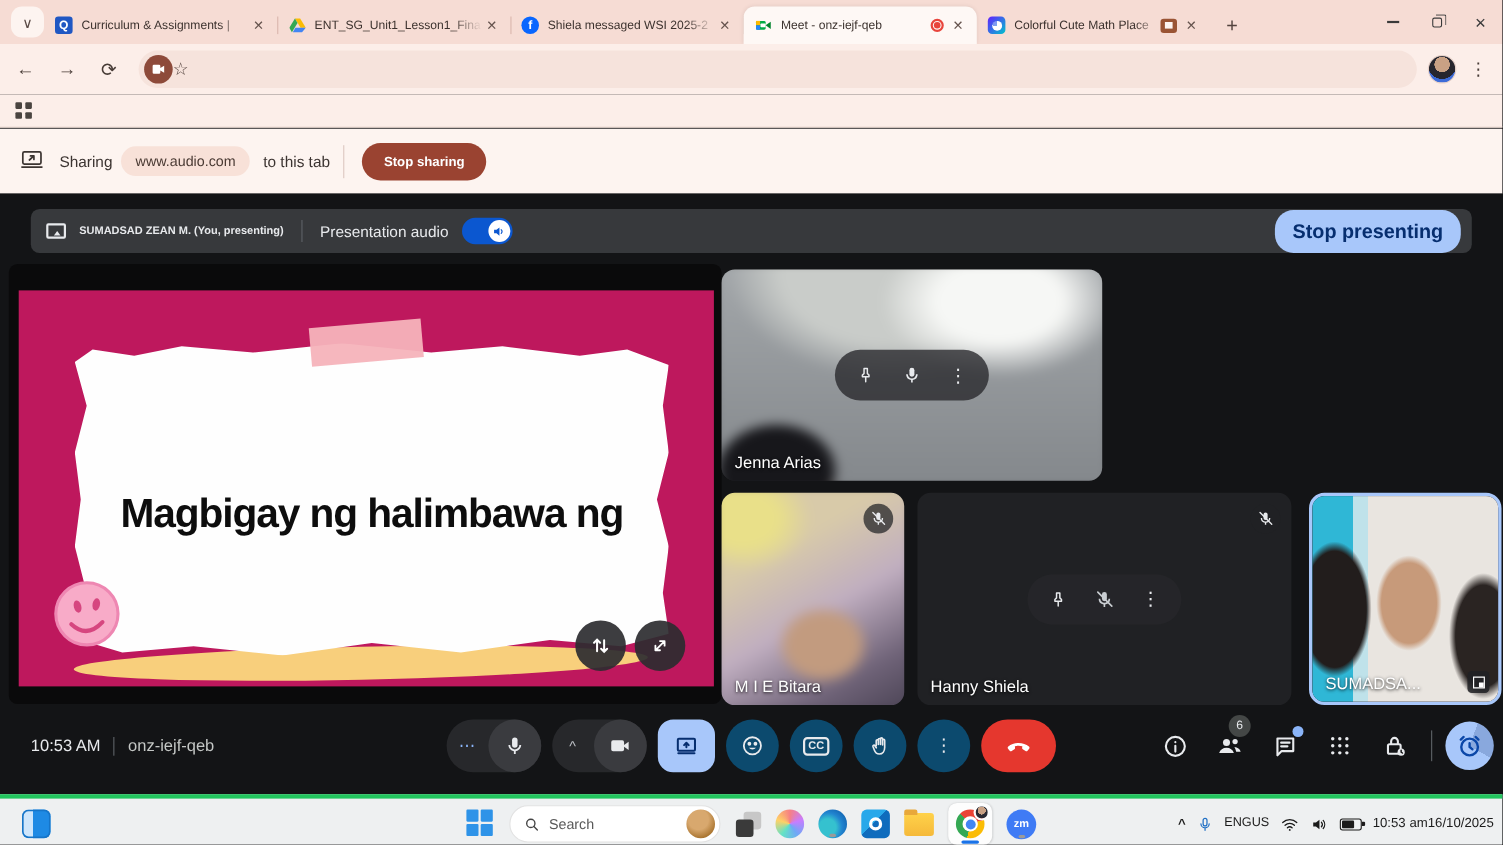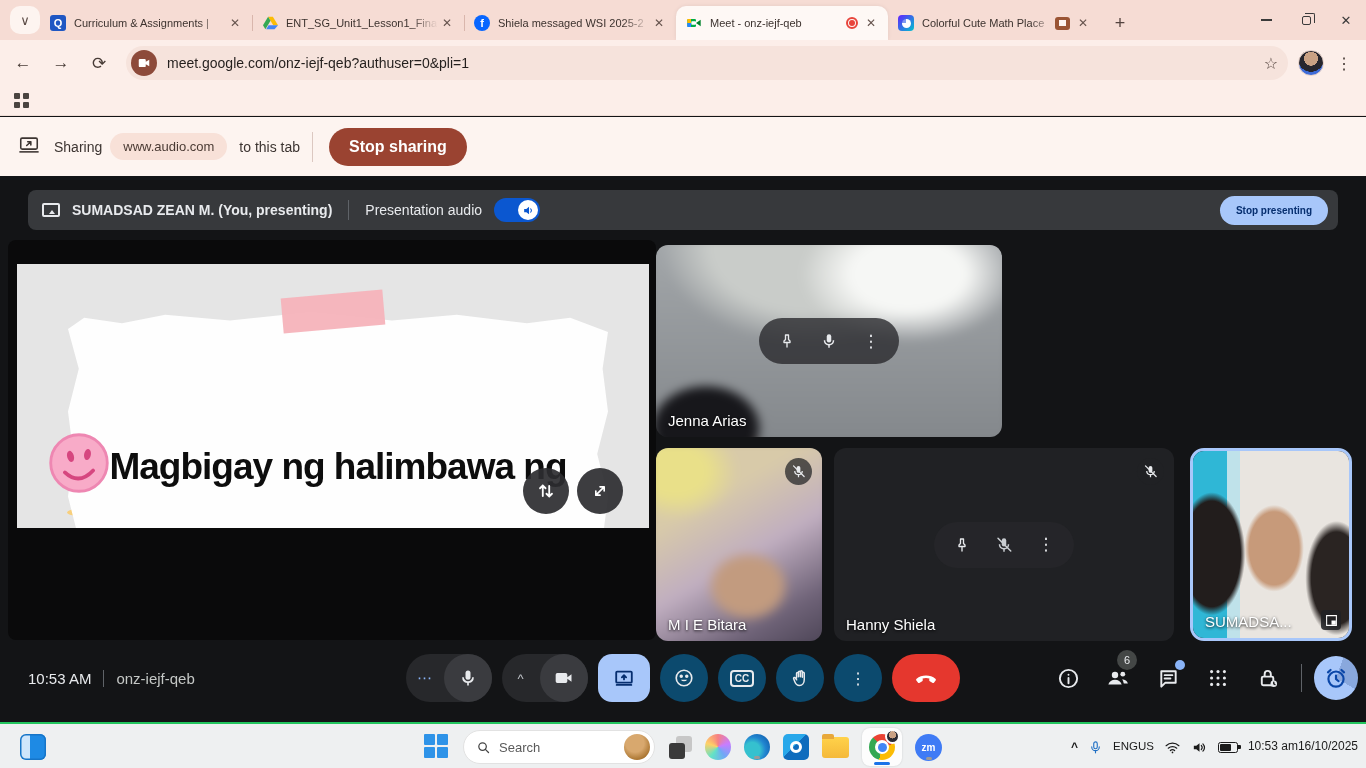--- a/index.html
+++ b/index.html
@@ -42,45 +42,45 @@
 
   
   .appsrow{position:absolute;left:0;top:86px;width:1366px;height:30px;background:#fceee9;border-bottom:1px solid #eedcd5;display:flex;align-items:center;}
   .gridicon{margin-left:14px;width:15px;height:15px;display:grid;grid-template-columns:6px 6px;grid-template-rows:6px 6px;gap:2.5px;cursor:pointer;}
   .gridicon i{background:#4a4440;border-radius:1px;display:block;}
   .sharingbar{position:absolute;left:0;top:117px;width:1366px;height:59px;background:#fdf4f0;display:flex;align-items:center;font-size:14px;color:#3c3431;}
   .shareicon{margin-left:18px;}
   .sharetext{margin-left:14px;}
   .canvapill{margin:0 8px;background:#f8e1d8;border-radius:14px;padding:6px 13px;font-size:13px;color:#4a3a33;cursor:pointer;}
   .sharediv{width:1px;height:30px;background:#dcc8c1;margin:0 16px 0 12px;}
-  .stopsharing{background:#9a4331;color:#ffffff;font-size:16px;font-weight:bold;border:none;border-radius:19px;padding:10px 20px;cursor:pointer;}
+  .stopsharing{background:#9a4331;color:#ffffff;font-size:12px;font-weight:bold;border:none;border-radius:19px;padding:10px 20px;cursor:pointer;}
 
   
   .meet{position:absolute;left:0;top:176px;width:1366px;height:546px;background:#131416;}
   .presentbar{position:absolute;left:28px;right:28px;top:14px;height:40px;background:#37393c;border-radius:8px;display:flex;align-items:center;padding:0 10px 0 14px;color:#e8eaed;}
   .presicon{width:18px;height:14px;border:2px solid #e8eaed;border-radius:2px;position:relative;margin-right:12px;}
   .presicon::before{content:"";position:absolute;left:4.5px;top:2px;border:3px solid transparent;border-bottom:4px solid #e8eaed;}
-  .presname{font-size:14px;font-weight:bold;text-align:center;}
+  .presname{font-size:10px;font-weight:bold;text-align:center;}
   .presdiv{width:1px;height:20px;background:#5f6368;margin:0 16px;}
   .preslabel{font-size:14px;}
   .toggle{width:46px;height:24px;border-radius:12px;background:#0b57d0;margin-left:12px;position:relative;cursor:pointer;}
   .toggle .knob{position:absolute;right:2px;top:2px;width:20px;height:20px;border-radius:50%;background:#fff;display:flex;align-items:center;justify-content:center;}
-  .stoppresent{margin-left:auto;background:#a8c7fa;color:#062e6f;font-size:10px;font-weight:bold;border:none;border-radius:17px;padding:9px 16px;cursor:pointer;text-align:center;}
+  .stoppresent{margin-left:auto;background:#a8c7fa;color:#062e6f;font-size:18px;font-weight:bold;border:none;border-radius:17px;padding:9px 16px;cursor:pointer;text-align:center;}
 
   .tile{position:absolute;border-radius:12px;overflow:hidden;background:#202124;}
   .vid{position:absolute;inset:-8px;filter:blur(5px);}
   .vid.sharp{filter:none;inset:0;}
   .tilename{position:absolute;left:12px;bottom:8px;color:#fff;font-size:15px;text-shadow:0 1px 3px rgba(0,0,0,.9);z-index:3;}
   .mutebadge{position:absolute;top:10px;right:10px;width:27px;height:27px;border-radius:50%;background:rgba(32,33,36,.72);display:flex;align-items:center;justify-content:center;z-index:3;}
   .hoverpill{position:absolute;left:50%;top:50%;transform:translate(-50%,-50%);width:140px;height:46px;border-radius:24px;background:rgba(38,39,42,.78);display:flex;align-items:center;justify-content:space-evenly;z-index:3;}
   .hoverbtn{width:28px;height:28px;display:flex;align-items:center;justify-content:center;color:#e8eaed;font-size:17px;cursor:pointer;}
   .pipbadge{position:absolute;right:8px;bottom:8px;width:20px;height:20px;border-radius:4px;background:rgba(32,33,36,.85);display:flex;align-items:center;justify-content:center;z-index:3;}
 
   .prestile{left:8px;top:64px;width:648px;height:400px;background:#0a0a0b;border-radius:8px;}
-  .slide{position:absolute;left:9px;top:24px;width:632px;height:264px;background:#e5e5e5;overflow:hidden;}
+  .slide{position:absolute;left:9px;top:24px;width:632px;height:360px;background:#be185d;overflow:hidden;}
   .swoosh{position:absolute;left:50px;right:60px;bottom:6px;height:30px;background:#f8cf7c;border-radius:50%;transform:rotate(-1.2deg);z-index:1;}
   .paper{position:absolute;left:51px;top:48px;width:540px;height:284px;background:#fefefe;z-index:2;display:flex;align-items:center;justify-content:center;text-align:center;
     clip-path:polygon(0% 6%,3% 2%,10% 4%,18% 1%,30% 3%,45% 0%,60% 3%,72% 1%,85% 4%,93% 2%,100% 7%,99% 20%,100% 35%,98% 50%,100% 65%,99% 80%,100% 93%,92% 97%,80% 95%,65% 99%,50% 96%,35% 100%,20% 97%,8% 99%,1% 95%,2% 80%,0% 65%,1% 50%,0% 35%,2% 20%);}
   .slidetitle{font-family:"DejaVu Sans",sans-serif;font-weight:800;font-size:37px;line-height:1.25;letter-spacing:-1px;color:#0d0d0d;padding-top:26px;}
   .tape{position:absolute;left:265px;top:30px;width:102px;height:35px;background:#f5b3ba;opacity:.95;transform:rotate(-5deg);z-index:3;}
   .smiley{position:absolute;left:29px;bottom:28px;z-index:3;}
   .slidebtns{position:absolute;right:26px;bottom:14px;display:flex;gap:8px;z-index:4;}
   .slidebtn{width:46px;height:46px;border-radius:50%;background:rgba(44,45,48,.92);display:flex;align-items:center;justify-content:center;cursor:pointer;}
 
   .tile.jenna{left:656px;top:69px;width:346px;height:192px;}
@@ -99,21 +99,21 @@
     radial-gradient(70px 60px at 55% 70%,#c29b7f 0 45%,transparent 60%),
     radial-gradient(90px 70px at 15% 15%,#e9e089 0 35%,transparent 70%),
     linear-gradient(150deg,#d8caa9 0 30%,#c0aec0 55%,#6f6378 80%,#474051);}
   .tile.hanny{left:834px;top:272px;width:340px;height:193px;}
   .hanny .vid{background:
     radial-gradient(60px 52px at 47% 28%,#3a2e27 0 48%,transparent 56%),
     radial-gradient(110px 85px at 48% 85%,#efece6 0 55%,transparent 68%),
     radial-gradient(34px 48px at 82% 58%,#eadfce 0 48%,transparent 60%),
     linear-gradient(90deg,#96743f 0 7%,#c8a96e 7% 22%,#e3cfa2 22% 60%,#dcc success 60%),
     linear-gradient(90deg,#a08048 0 22%,#dfc99c 22% 62%,#d3bd90 62%);}
-  .tile.self{left:1190px;top:272px;width:162px;height:193px;border:3px solid #a8c7fa;border-radius:14px;}
+  .tile.self{left:1190px;top:272px;width:175px;height:193px;border:3px solid #a8c7fa;border-radius:14px;}
   .self .vid{background:
     radial-gradient(48px 70px at 52% 52%,#c79a7a 0 52%,transparent 62%),
     radial-gradient(60px 110px at 12% 55%,#221d1c 0 48%,transparent 56%),
     radial-gradient(60px 110px at 92% 68%,#2a2422 0 42%,transparent 52%),
     linear-gradient(90deg,#2fb7d6 0 22%,#bfe2ea 22% 30%,#e9e5e0 30%);}
 
   
   .meetbar{position:absolute;left:0;right:0;top:474px;height:56px;}
   .meetinfo{position:absolute;left:28px;top:0;height:56px;display:flex;align-items:center;color:#e8eaed;font-size:15px;}
   .meetinfo .d{width:1px;height:17px;background:#5f6368;margin:0 12px;}
@@ -128,21 +128,21 @@
   .ccbox{border:2px solid #e8eaed;border-radius:4px;font-size:10px;font-weight:bold;padding:1px 3px;color:#e8eaed;}
   .endcall{width:68px;height:48px;border-radius:24px;background:#e5372e;display:flex;align-items:center;justify-content:center;cursor:pointer;}
   .rightctrls{position:absolute;right:8px;top:6px;display:flex;align-items:center;gap:8px;}
   .iconbtn{width:42px;height:44px;display:flex;align-items:center;justify-content:center;color:#e8eaed;position:relative;cursor:pointer;}
   .badge6{position:absolute;top:-6px;right:2px;width:20px;height:20px;border-radius:50%;background:#444746;color:#e8eaed;font-size:11px;display:flex;align-items:center;justify-content:center;}
   .bluedot{position:absolute;top:4px;right:4px;width:10px;height:10px;border-radius:50%;background:#8ab4f8;}
   .vdiv{width:1px;height:28px;background:#5f6368;margin:0 4px;}
   .clockbtn{width:44px;height:44px;border-radius:50%;background:conic-gradient(from 20deg,#89a8dd 0 100deg,#a8c7fa 0);display:flex;align-items:center;justify-content:center;cursor:pointer;}
 
   
-  .taskbar{position:absolute;left:0;top:722px;width:1366px;height:46px;background:#eef0f1;border-top:2px solid #22c55e;}
+  .taskbar{position:absolute;left:0;top:722px;width:1366px;height:46px;background:#eef0f1;border-top:4px solid #22c55e;}
   .tb-left{position:absolute;left:20px;top:10px;width:26px;height:26px;border-radius:6px;background:linear-gradient(90deg,#cfe6fb 0 38%,#1e8ae4 38%);box-shadow:inset 0 0 0 1.5px #1675c8;cursor:pointer;}
   .tb-center{position:absolute;left:0;right:0;top:0;height:46px;display:flex;align-items:center;justify-content:center;gap:13px;}
   .startlogo{width:26px;height:26px;display:grid;grid-template-columns:11px 11px;grid-template-rows:11px 11px;gap:2px;cursor:pointer;}
   .startlogo i{background:#2e93e8;border-radius:1px;}
   .searchpill{width:192px;height:34px;border-radius:17px;background:#ffffff;border:1px solid #e2e2e2;display:flex;align-items:center;padding:0 4px 0 12px;cursor:pointer;}
   .searchpill .stext{flex:1;margin-left:8px;font-size:13px;color:#5a5a5a;}
   .catimg{width:26px;height:26px;border-radius:50%;background:radial-gradient(circle at 42% 35%,#d8a86e 0 40%,#a9742f 75%,#6e4c1f);}
   .tvicon{position:relative;width:24px;height:24px;cursor:pointer;}
   .tvicon .b1{position:absolute;right:0;top:1px;width:16px;height:16px;background:#c7c7c7;border-radius:3px;}
   .tvicon .b2{position:absolute;left:1px;bottom:0;width:16px;height:16px;background:#3a3a3a;border-radius:3px;}
@@ -251,21 +251,20 @@
   <div class="toolbar">
     <div class="navbtn">←</div>
     <div class="navbtn">→</div>
     <div class="navbtn">⟳</div>
     <div class="omnibox">
       <div class="camchip">
         <svg viewBox="0 0 24 24" width="14" height="14">
             <path d="M3 7a2 2 0 0 1 2-2h8a2 2 0 0 1 2 2v10a2 2 0 0 1-2 2H5a2 2 0 0 1-2-2zM15 10l6-3.5v11L15 14z" fill="#fff"></path>
           </svg>
       </div>
-      <span class="urltext">meet.google.com/onz-iejf-qeb?authuser=0&amp;pli=1</span>
       <span class="staricon">☆</span>
     </div>
     <div class="avatar"></div>
     <div class="kebab">⋮</div>
   </div>
 
   <div class="appsrow">
     <div class="gridicon">
         <i></i>
         <i></i>

